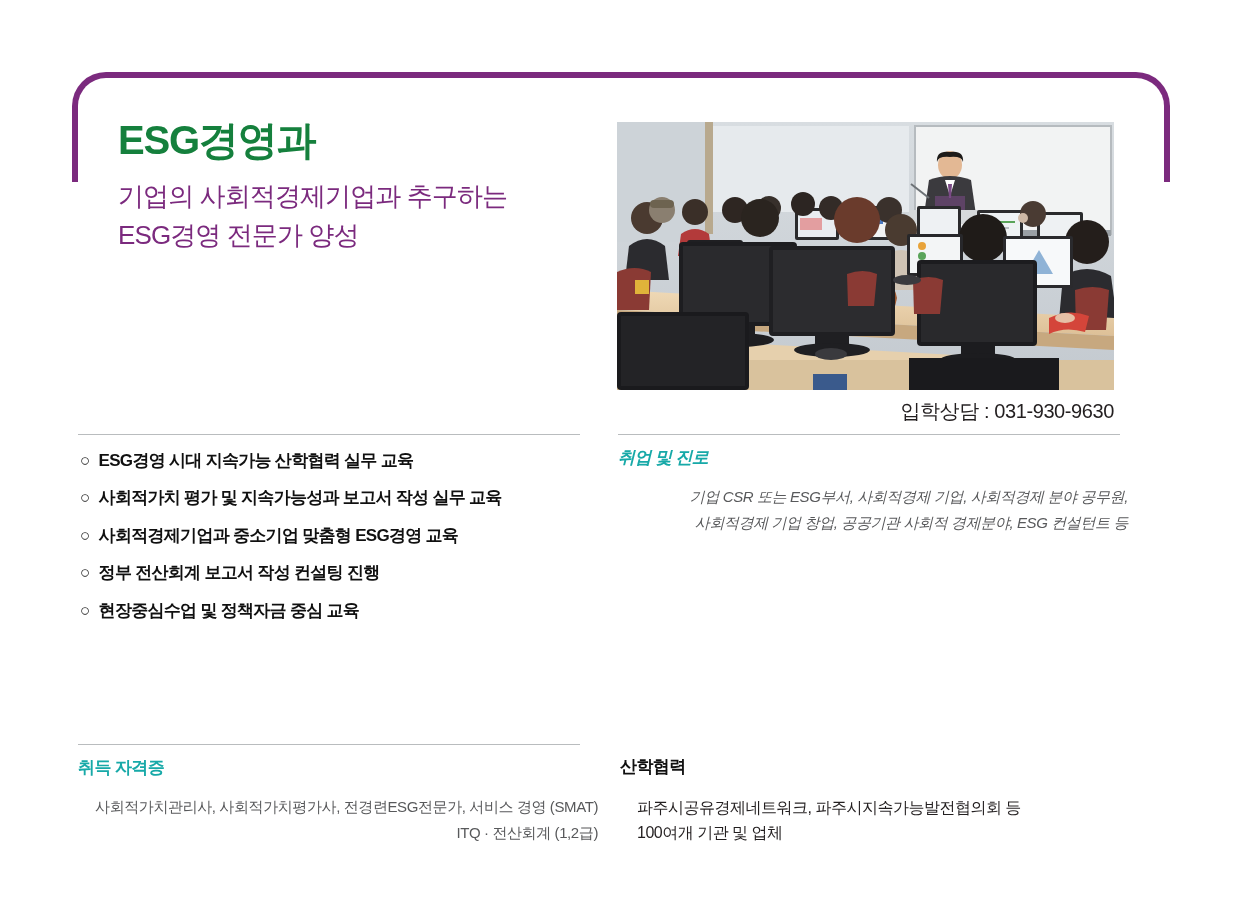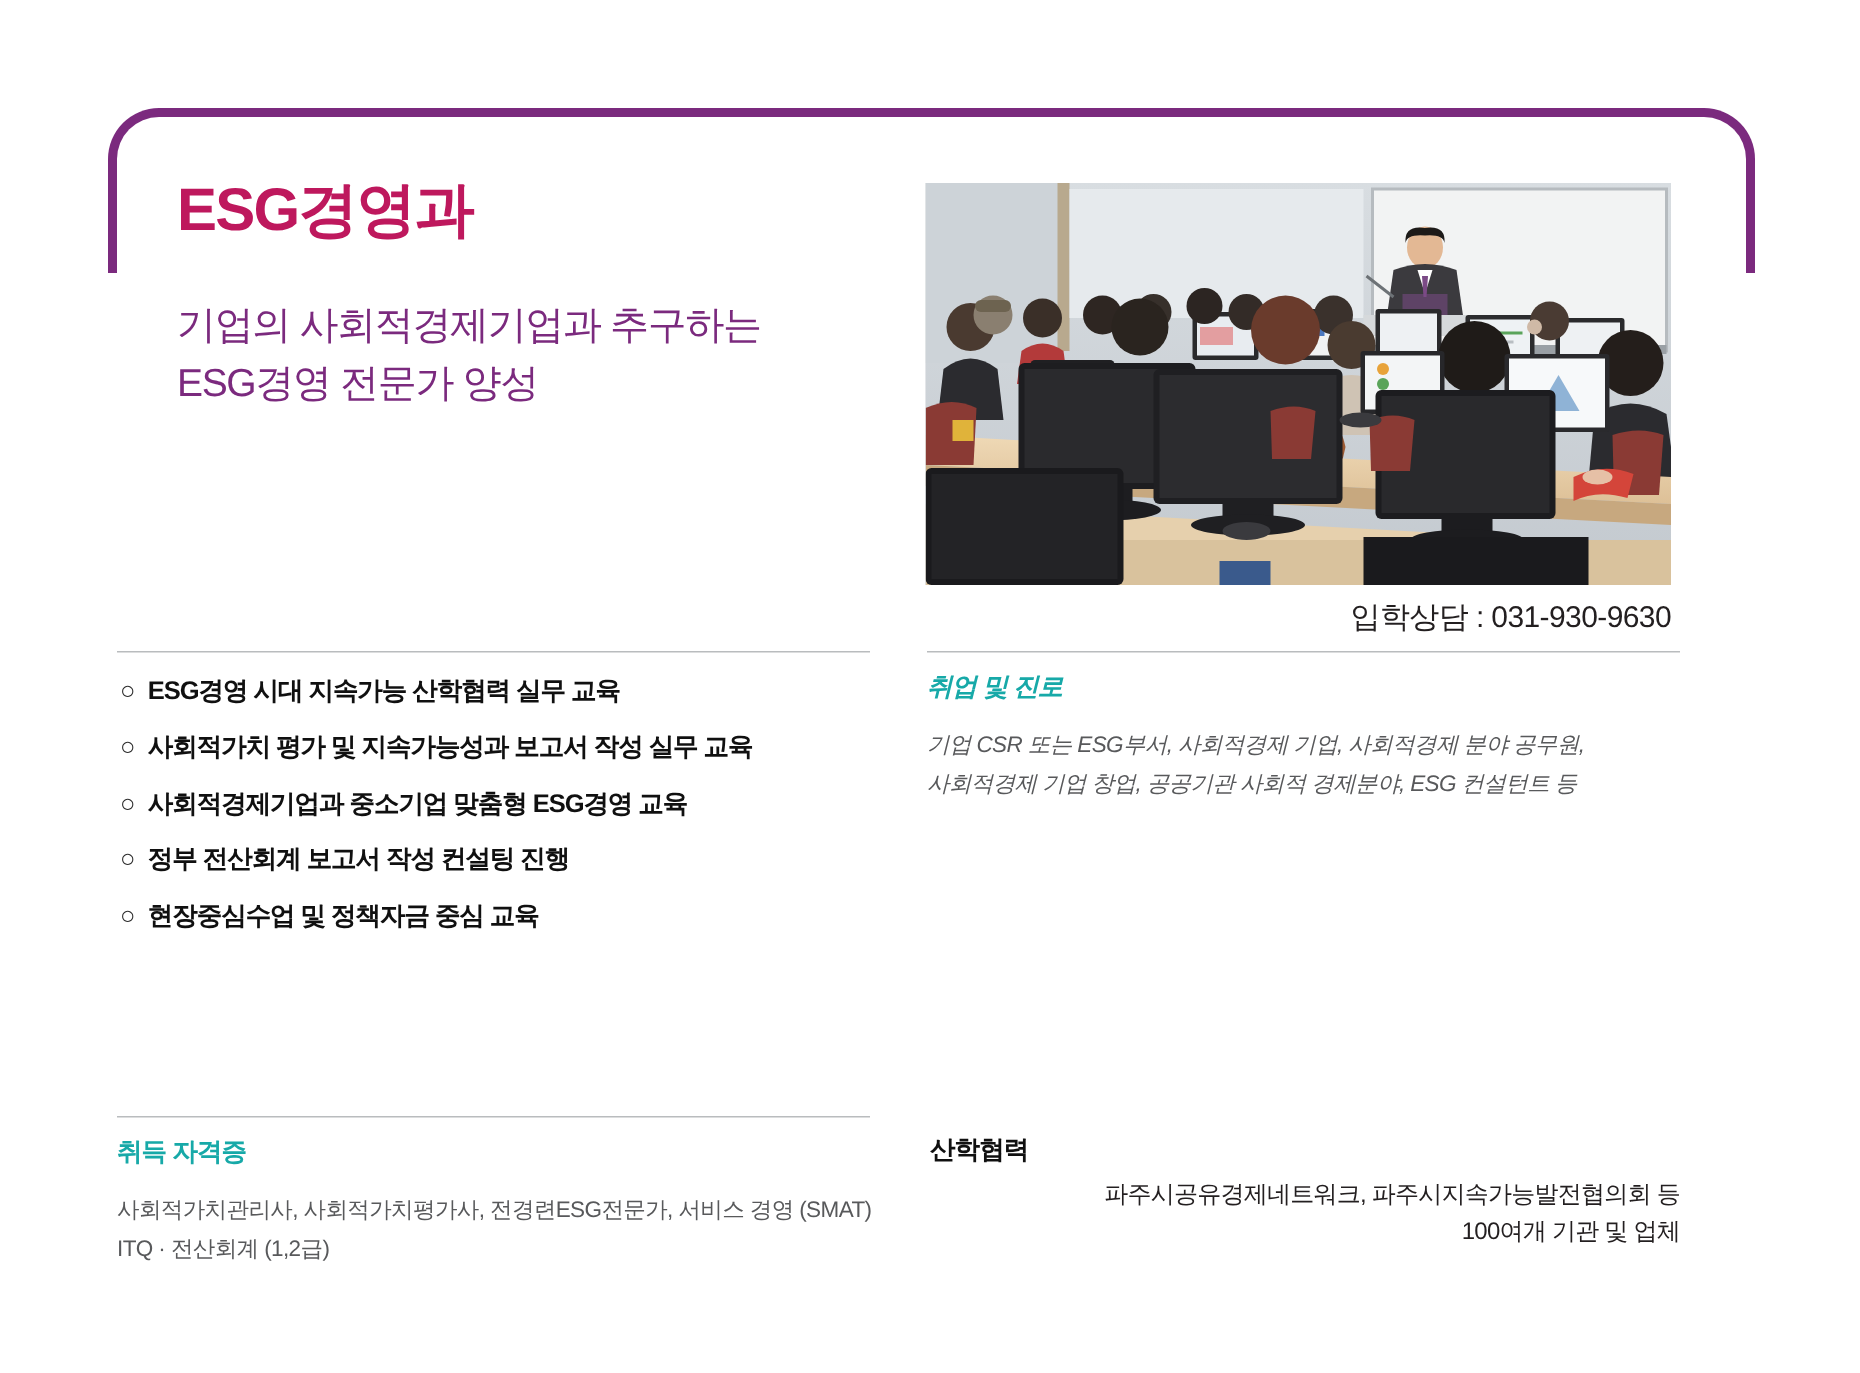--- a/index.html
+++ b/index.html
@@ -35,24 +35,24 @@
   
   .header {
     position: absolute;
     left: 118px;
     top: 118px;
     width: 480px;
   }
   .dept-title {
     font-size: 40px;
     font-weight: bold;
-    color: #be185d;
+    color: #15803d;
     letter-spacing: -1.2px;
     line-height: 1.12;
-    margin: 0 0 34px 0;
+    margin: 0 0 14px 0;
   }
   .dept-tagline {
     font-size: 26px;
     font-weight: normal;
     color: #7b2a7e;
     letter-spacing: -0.9px;
     line-height: 1.52;
     margin: 0;
     white-space: pre-line;
   }
@@ -134,29 +134,29 @@
     margin: 0 0 6px 0;
     line-height: 1.3;
   }
   .section-body {
     font-size: 15px;
     color: #58595b;
     letter-spacing: -0.4px;
     line-height: 1.72;
     margin: 0;
     white-space: pre-line;
+    text-align: right;
   }
   .section-body-dark {
     font-size: 16px;
     color: #231f20;
     letter-spacing: -0.5px;
     line-height: 1.58;
-    margin: 0;
+    margin: 17px;
     white-space: pre-line;
-    text-align: right;
   }
 
   .sec-career   { left: 618px; top: 448px; width: 510px; font-style: italic; }
   .sec-certs    { left: 78px;  top: 758px; width: 520px; }
   .sec-industry { left: 620px; top: 756px; width: 500px; }
 </style>
 </head>
 <body>
 
 <div class="bracket"></div>

